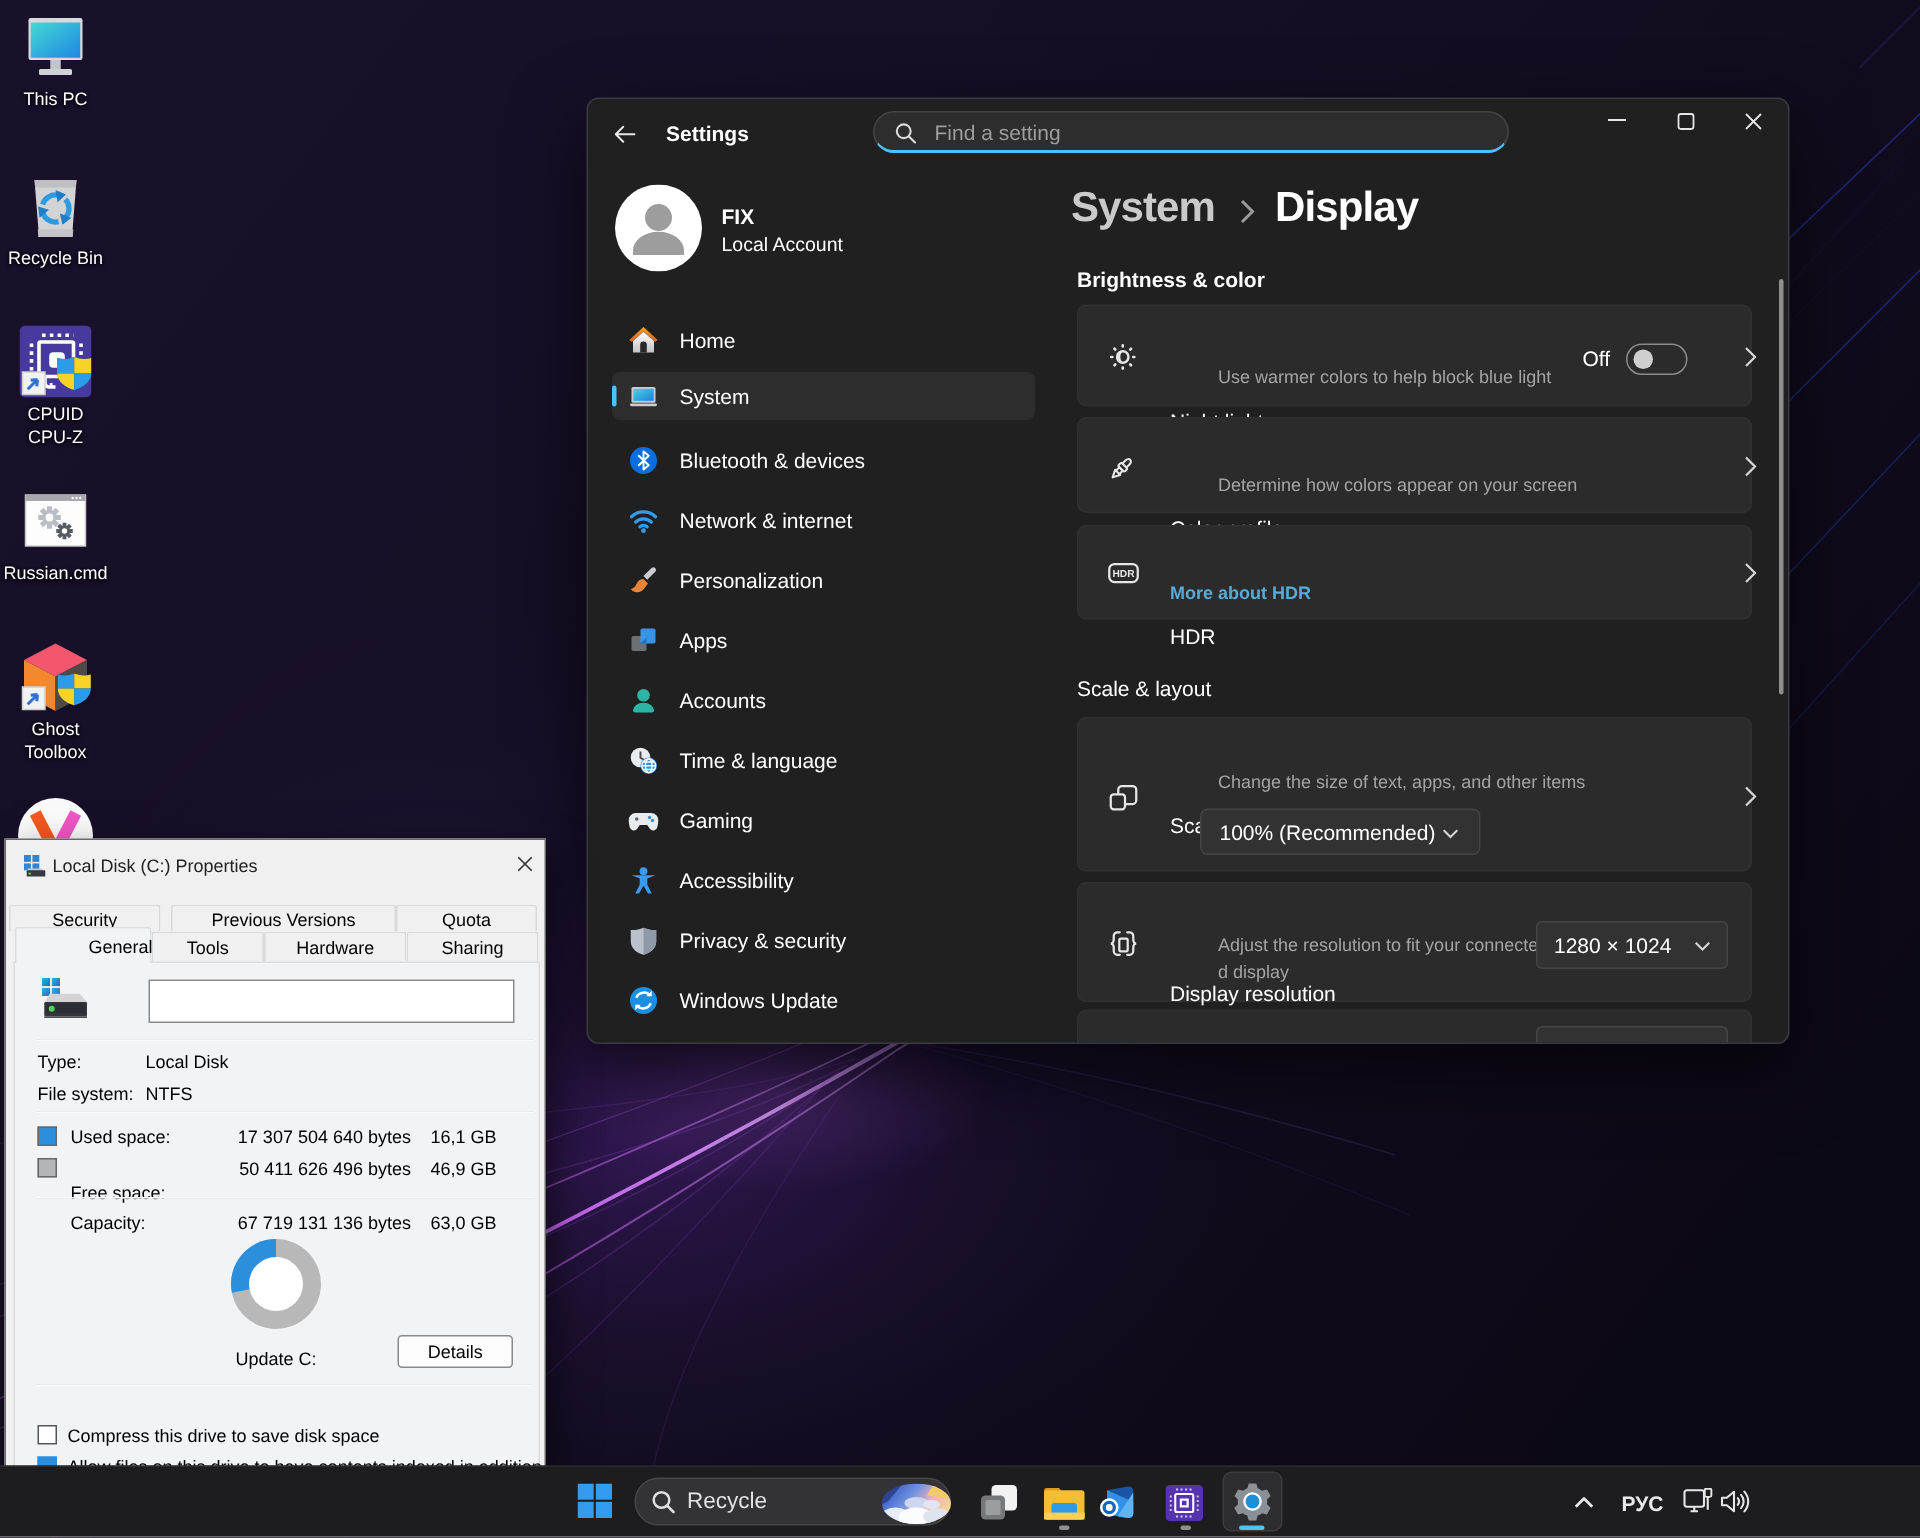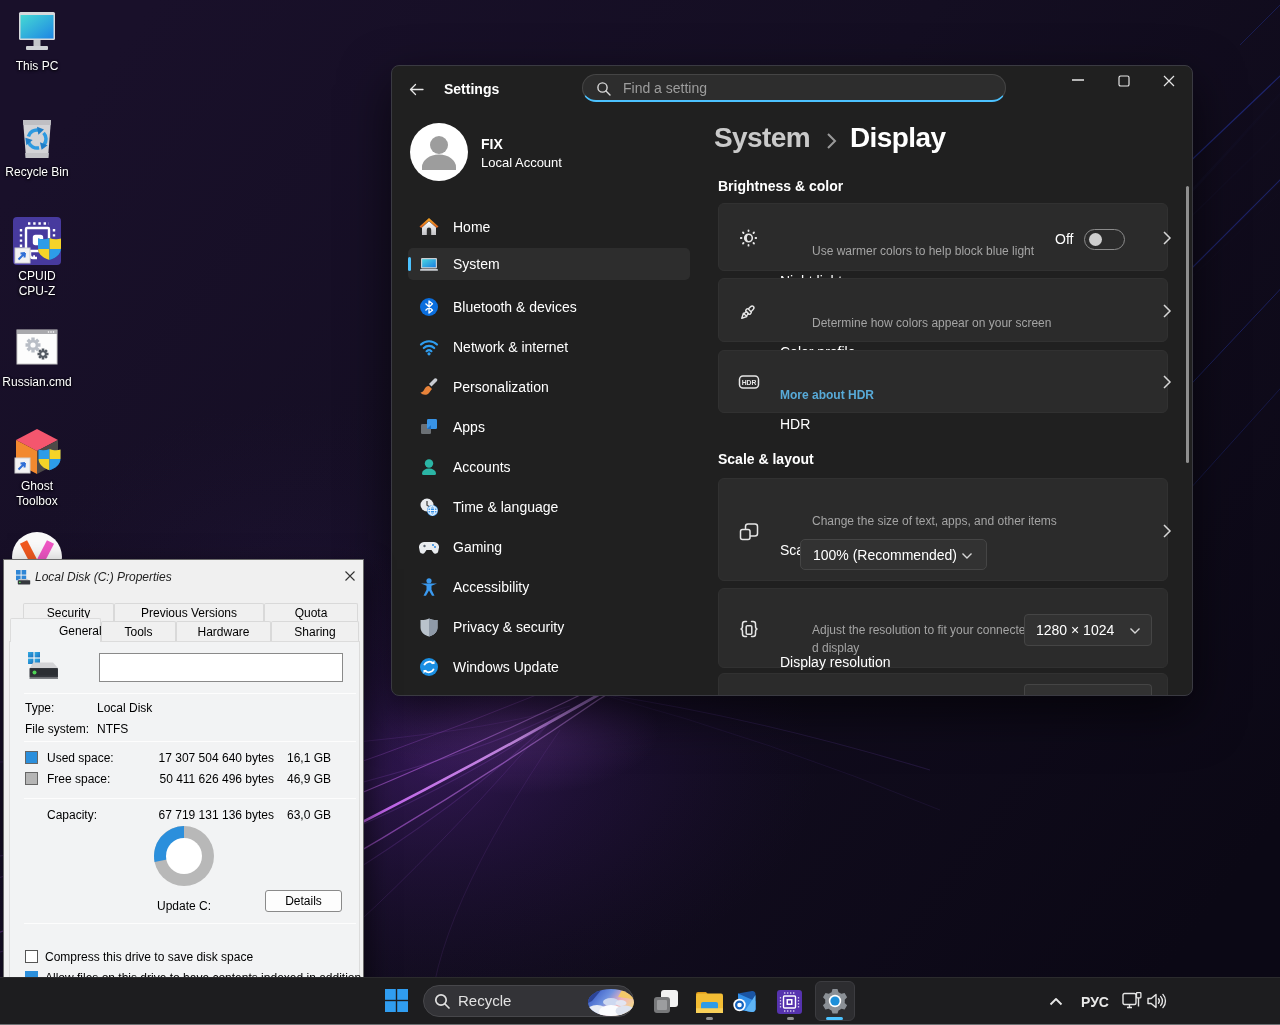--- a/index.html
+++ b/index.html
@@ -416,21 +416,21 @@
       <rect x="3.5" y="5" width="19" height="12" rx="3.5" stroke="#e6e6e6" stroke-width="1.5" fill="none"></rect>
       <text x="13" y="13.9" text-anchor="middle" font-size="6.8" font-weight="bold" fill="#e6e6e6" font-family="Liberation Sans">HDR</text>
     </svg>
     <div class="ctitle abs" style="left:61px; top:17px;">HDR</div>
     <div class="abs" style="left:61px; top:37px; font-size:12px; font-weight:bold; color:#58aad8;">More about HDR</div>
     <svg class="abs" style="left:443px; top:23px;" width="10" height="16" viewBox="0 0 10 16">
         <path d="M2 2 L8 8 L2 14" stroke="#d6d6d6" stroke-width="1.5" fill="none"></path>
       </svg>
   </div>
 
-  <div class="abs" style="left:326px; top:385px; font-size:14px; font-weight:bold;">Scale &amp; layout</div>
+  <div class="abs" style="left:326px; top:385px; font-size:14px; font-weight:normal;">Scale &amp; layout</div>
 
   <div class="card" style="top:412px; height:103px;">
     <svg class="abs" style="left:19px; top:42px;" width="22" height="22" viewBox="0 0 22 22">
       <g stroke="#e6e6e6" stroke-width="1.5">
         <rect x="7.5" y="3" width="12" height="12" rx="2.5" fill="none"></rect>
         <rect x="2.5" y="8.5" width="9.5" height="10" rx="2" fill="#2b2b2b"></rect>
       </g>
     </svg>
     <div class="ctitle abs" style="left:61px; top:15px;">Scale</div>
     <div class="csub abs" style="left:61px; top:35px;">Change the size of text, apps, and other items</div>
@@ -473,26 +473,26 @@
 <div id="dlg">
   <svg class="abs" style="left:11px; top:9px;" width="16" height="16" viewBox="0 0 16 16">
     <rect x="1" y="1" width="4.6" height="4.6" fill="#2f86d6"></rect>
       <rect x="6.6" y="1" width="4.6" height="4.6" fill="#2f86d6"></rect>
     <rect x="1" y="6.6" width="4.6" height="4.6" fill="#2f86d6"></rect>
       <rect x="6.6" y="6.6" width="4.6" height="4.6" fill="#2f86d6"></rect>
     <path d="M3.5 10 h9 l2 1.8 h-11z" fill="#c8c8cc"></path>
     <rect x="2.8" y="11.2" width="12.4" height="4.2" rx="0.6" fill="#35383e"></rect>
     <rect x="4" y="12.8" width="1.6" height="1.2" fill="#58e05a"></rect>
   </svg>
-  <div class="abs" style="left:31px; top:10px; font-size:12px; color:#222;font-style:italic;">Local Disk (C:) Properties</div>
+  <div class="abs" style="left:31px; top:10px; font-size:12px; color:#222;">Local Disk (C:) Properties</div>
   <svg class="abs" style="left:340px; top:10px;" width="12" height="12" viewBox="0 0 12 12">
       <path d="M1.5 1.5 L10.5 10.5 M10.5 1.5 L1.5 10.5" stroke="#333" stroke-width="1.1"></path>
     </svg>
 
-  <div class="tab" style="left:19px;   top:43px; width:91px; height:18px; line-height:18px;">Security</div>
+  <div class="tab" style="left:2px;   top:43px; width:101px; height:18px; line-height:18px;">Security</div>
   <div class="tab" style="left:110px; top:43px; width:150px; height:18px; line-height:18px;">Previous Versions</div>
   <div class="tab" style="left:260px; top:43px; width:94px;  height:18px; line-height:18px;">Quota</div>
   <div class="tab" style="left:97px;  top:61px; width:75px;  height:21px; line-height:21px;">Tools</div>
   <div class="tab" style="left:172px; top:61px; width:95px;  height:21px; line-height:21px;">Hardware</div>
   <div class="tab" style="left:267px; top:61px; width:88px;  height:37px; line-height:21px;">Sharing</div>
 
   <div class="abs" style="left:5px; top:81px; width:351px; height:369px; background:#f2f3f4; border:1px solid #dcdcdc;"></div>
   <div class="tab" style="left:6px; top:58px; width:91px; height:24px; line-height:24px; background:#f2f3f4; border-color:#dcdcdc; z-index:2;padding-left:48px;">General</div>
 
   <svg class="abs" style="left:17px; top:85px;" width="46" height="46" viewBox="0 0 46 46">
@@ -519,21 +519,21 @@
   <div class="abs" style="left:93px; top:141px;">Local Disk</div>
   <div class="abs" style="left:21px; top:162px;">File system:</div>
   <div class="abs" style="left:93px; top:162px;">NTFS</div>
   <div class="sep" style="top:181px;"></div>
 
   <div class="abs" style="left:21px; top:191px; width:13px; height:13px; background:#2b8fdc; border:1px solid #666;"></div>
   <div class="abs" style="left:43px; top:191px;">Used space:</div>
   <div class="abs" style="left:120px; top:191px; width:150px; text-align:right;">17 307 504 640 bytes</div>
   <div class="abs" style="left:255px; top:191px; width:72px; text-align:right;">16,1 GB</div>
   <div class="abs" style="left:21px; top:212px; width:13px; height:13px; background:#b5b5b5; border:1px solid #666;"></div>
-  <div class="abs" style="left:43px; top:212px;">Free space:</div>
+  <div class="abs" style="left:43px; top:228px;">Free space:</div>
   <div class="abs" style="left:120px; top:212px; width:150px; text-align:right;">50 411 626 496 bytes</div>
   <div class="abs" style="left:255px; top:212px; width:72px; text-align:right;">46,9 GB</div>
   <div class="sep" style="top:238px;"></div>
 
   <div class="abs" style="left:43px; top:248px;">Capacity:</div>
   <div class="abs" style="left:120px; top:248px; width:150px; text-align:right;">67 719 131 136 bytes</div>
   <div class="abs" style="left:255px; top:248px; width:72px; text-align:right;">63,0 GB</div>
 
   <svg class="abs" style="left:149px; top:265px;" width="62" height="62" viewBox="0 0 62 62">
     <circle cx="31" cy="31" r="30" fill="#b8b8b8"></circle>

